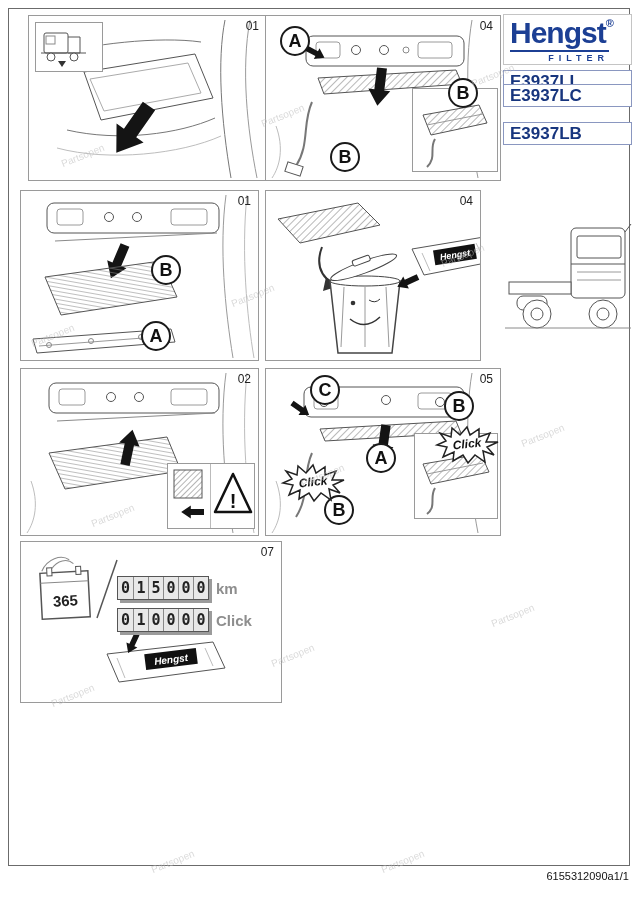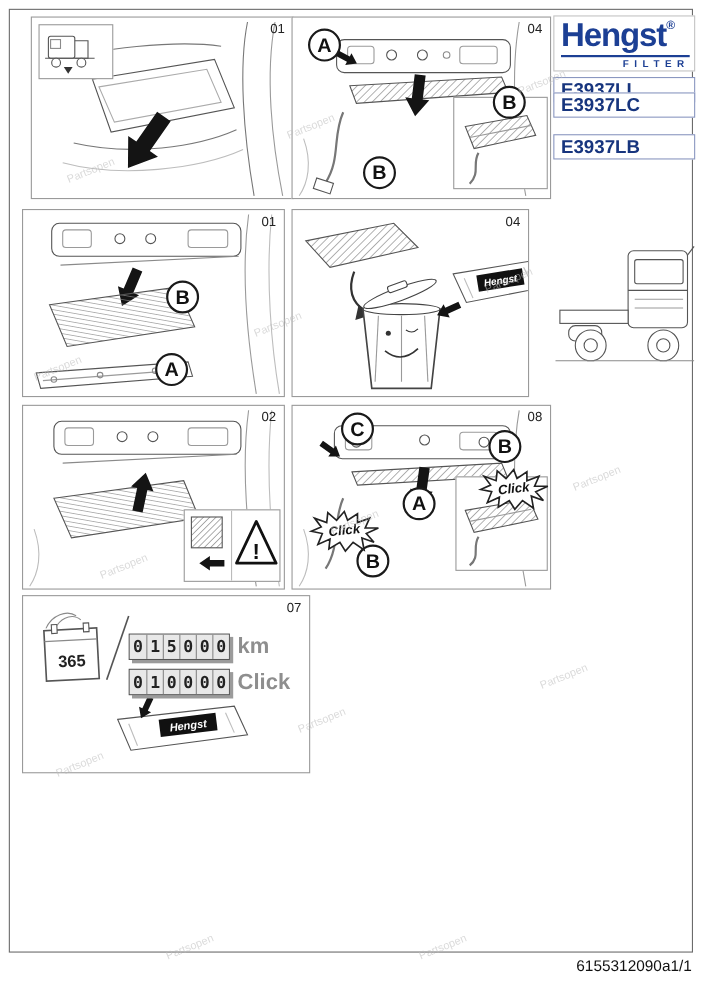--- a/index.html
+++ b/index.html
@@ -20,32 +20,32 @@
   .burst { position: absolute; width: 66px; height: 40px; z-index: 7; }
   .burst svg { position: absolute; left: 0; top: 0; }
   .burst .burst-text { position: absolute; left: 0; right: 0; top: 12px; text-align: center;
     font-weight: bold; font-style: italic; font-size: 12px; color: #111; transform: rotate(-6deg); }
   .counter { position: absolute; display: flex; align-items: center; z-index: 4; }
   .digits { display: flex; border: 1px solid #555; background: #cfcfcf; box-shadow: 3px 3px 0 #9b9b9b; }
   .digit { width: 15px; height: 22px; border-left: 1px solid #8a8a8a; background: #e8e8e8;
     font-family: "DejaVu Sans Mono", monospace; font-weight: bold; font-size: 15px; color: #222;
     display: flex; align-items: center; justify-content: center; }
   .digit:first-child { border-left: none; }
-  .unit { margin-left: 7px; color: #8e8e8e; font-size: 20px; font-weight: bold; }
+  .unit { margin-left: 7px; color: #8e8e8e; font-size: 15px; font-weight: bold; }
   .logo-box { position: absolute; left: 503px; top: 14px; width: 129px; height: 51px;
-    border: 1px solid #c4c4c4; padding: 2px 4px 3px 6px; background: #fff; }
+    border: 1px solid #c4c4c4; padding: 2px 22px 3px 6px; background: #fff; }
   .logo-word { font-size: 30px; font-weight: bold; color: #1c3f94; letter-spacing: -1px; line-height: 1.05; }
   .logo-reg { font-size: 11px; color: #1c3f94; vertical-align: top; font-weight: bold; }
   .logo-sub { text-align: right; color: #1c3f94; font-size: 9px; letter-spacing: 5px;
     font-weight: bold; border-top: 2px solid #1c3f94; padding-top: 1px; margin-top: 1px; }
   .pn { position: absolute; left: 503px; width: 129px; height: 23px; border: 1px solid #8a97c0;
     display: flex; align-items: center; padding-left: 6px; color: #17357e; font-weight: bold;
     font-size: 17px; background: #fff; }
   .truck-wrap { position: absolute; left: 503px; top: 198px; }
-  .footer-code { position: absolute; right: 11px; top: 870px; font-size: 14px; color: #111; }
+  .footer-code { position: absolute; right: 11px; top: 870px; font-size: 11px; color: #111; }
   .wm { position: absolute; color: #bdbdbd; opacity: 0.55; font-size: 10px;
     transform: rotate(-22deg); z-index: 50; pointer-events: none; }
 </style>
 </head>
 <body>
 
 <div>
 
   <div class="frame"></div>
 
@@ -242,21 +242,21 @@
       <div class="inset-cell">
         <svg width="44" height="62" viewBox="0 0 44 62">
           <polygon points="22,10 40,48 4,48" fill="#fff" stroke="#111" stroke-width="2.5" stroke-linejoin="round"></polygon>
           <text x="22" y="44" text-anchor="middle" font-size="20" font-weight="bold" fill="#111">!</text>
         </svg>
       </div>
     </div>
   </div>
 
   <div class="panel" style="left:265px;top:368px;width:236px;height:168px">
-    <span class="pnum">08</span>
+    <span class="pnum">05</span>
     <svg class="illus" width="234" height="166" viewBox="0 0 234 166">
       <defs>
         <pattern id="h6" patternUnits="userSpaceOnUse" width="5" height="5" patternTransform="rotate(45)">
           <line x1="0" y1="0" x2="0" y2="5" stroke="#8a8a8a" stroke-width="1.2"></line>
         </pattern>
         <pattern id="h6b" patternUnits="userSpaceOnUse" width="5" height="5" patternTransform="rotate(45)">
           <line x1="0" y1="0" x2="0" y2="5" stroke="#8a8a8a" stroke-width="1.2"></line>
         </pattern>
       </defs>
       <path d="M206,4 C198,50 202,112 212,164" stroke="#9a9a9a" fill="none"></path>

